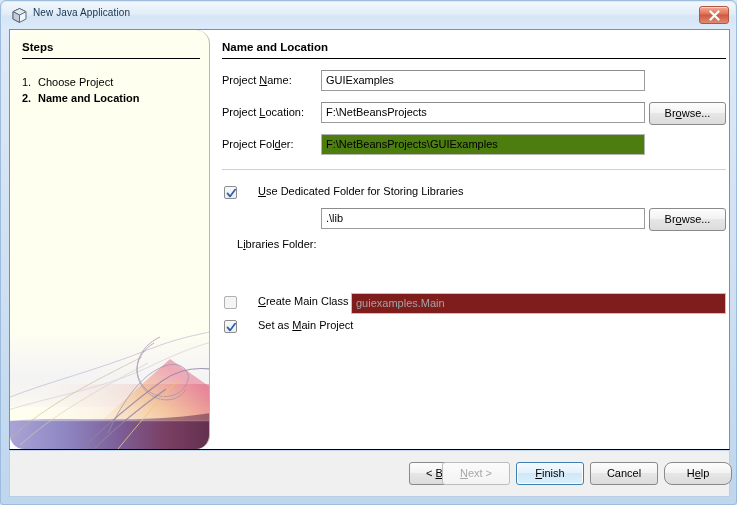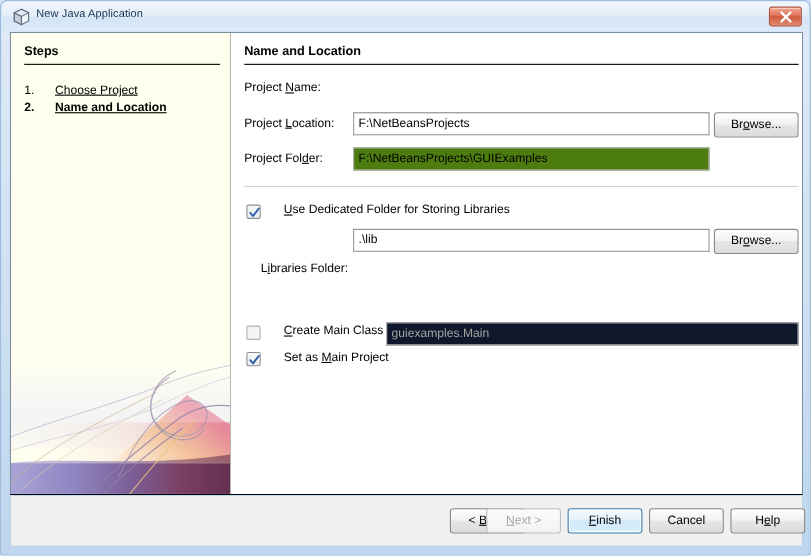--- a/index.html
+++ b/index.html
@@ -62,32 +62,33 @@
     overflow: hidden;
   }
 
   
   #steps-panel {
     position: absolute; left: 0; top: 0;
     width: 200px; height: 419px;
     background: #fffff0;
     border-right: 1px solid #b7b7ab;
     overflow: hidden;
+    border-radius: 14px;
   }
   #steps-title {
     position: absolute; left: 12px; top: 11px;
     font-weight: bold; font-size: 11.5px; color: #000;
   }
   #steps-rule {
     position: absolute; left: 12px; top: 28px;
     width: 178px; height: 1px; background: #000;
   }
   .step-row { position: absolute; left: 12px; width: 180px; font-size: 11px; color:#000; }
   .step-num { position: absolute; left: 0; width: 18px; }
-  .step-label { position: absolute; left: 28px; white-space: nowrap; text-decoration: underline; }
+  .step-label { position: absolute; left: 16px; white-space: nowrap; }
   .step-row.current .step-num,
   .step-row.current .step-label { font-weight: bold; }
 
   
   #steps-art {
     position: absolute; left: 0; bottom: 0;
     width: 200px; height: 120px;
     overflow: hidden;
   }
 
@@ -123,21 +124,21 @@
     background: #fff;
     border: 1px solid #9a9a9a;
     border-top-color: #8c8c8c;
     padding: 0 0 0 4px;
     font-family: "Liberation Sans", sans-serif;
     font-size: 11px; color: #000;
     line-height: 19px;
     overflow: hidden; white-space: nowrap;
   }
   .tf.readonly { background:#4d7c0f; border-color:#b4b4b4; color:#000; }
-  .tf.disabled { background:#0f172a; border-color:#c2c2c2; color:#a3a3a3; }
+  .tf.disabled { background:#7f1d1d; border-color:#c2c2c2; color:#a3a3a3; }
 
   .btn {
     position: absolute;
     height: 23px;
     border: 1px solid #8a8a8a;
     border-radius: 3px;
     background: linear-gradient(180deg,#fdfdfd 0%,#f2f2f2 48%,#e6e6e6 50%,#dcdcdc 100%);
     font-family: "Liberation Sans", sans-serif;
     font-size: 11px; color:#000;
     text-align: center;
@@ -271,20 +272,21 @@
           <path d="M0,92 L200,92" stroke="#b5aec8" stroke-width=".6" opacity=".5" fill="none"></path>
         </svg>
       </div>
     </div>
 
     <div id="form-panel">
       <div id="form-title">Name and Location</div>
       <div id="form-rule"></div>
 
       <span class="lbl" style="left:11px; top:44px;"><span>Project </span><span class="mn">N</span><span>ame:</span></span>
+      <div class="tf" style="left:110px; top:40px; width:324px;">GUIExamples</div>
 
       <span class="lbl" style="left:11px; top:76px;"><span>Project </span><span class="mn">L</span><span>ocation:</span></span>
       <div class="tf" style="left:110px; top:72px; width:324px;">F:\NetBeansProjects</div>
       <div class="btn" style="left:438px; top:72px; width:77px;"><span>Br</span><span class="mn">o</span><span>wse...</span></div>
 
       <span class="lbl" style="left:11px; top:108px;"><span>Project Fol</span><span class="mn">d</span><span>er:</span></span>
       <div class="tf readonly" style="left:110px; top:104px; width:324px;">F:\NetBeansProjects\GUIExamples</div>
 
       <div id="sep-1"></div>
 
@@ -317,16 +319,16 @@
         <span class="cb-label"><span>Set as </span><span class="mn">M</span><span>ain Project</span></span>
       </div>
     </div>
   </div>
 
   <div id="button-bar">
     <div class="btn" style="left:358px; top:11px; width:68px;margin-left:41px;"><span>&lt; </span><span class="mn">B</span><span>ack</span></div>
     <div class="btn disabled" style="left:432px; top:11px; width:68px;"><span></span><span class="mn">N</span><span>ext &gt;</span></div>
     <div class="btn default" style="left:506px; top:11px; width:68px;"><span></span><span class="mn">F</span><span>inish</span></div>
     <div class="btn" style="left:580px; top:11px; width:68px;"><span>Cancel</span><span class="mn"></span><span></span></div>
-    <div class="btn" style="left:654px; top:11px; width:68px;"><span>H</span><span class="mn">e</span><span>lp</span></div>
+    <div class="btn" style="left:654px; top:11px; width:68px;border-radius:8px;"><span>H</span><span class="mn">e</span><span>lp</span></div>
   </div>
 
 </div>
 
 </body></html>

